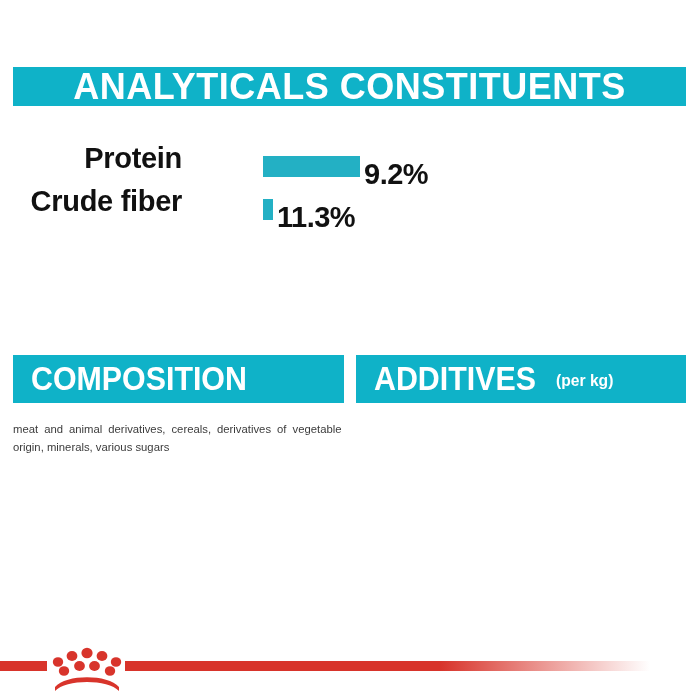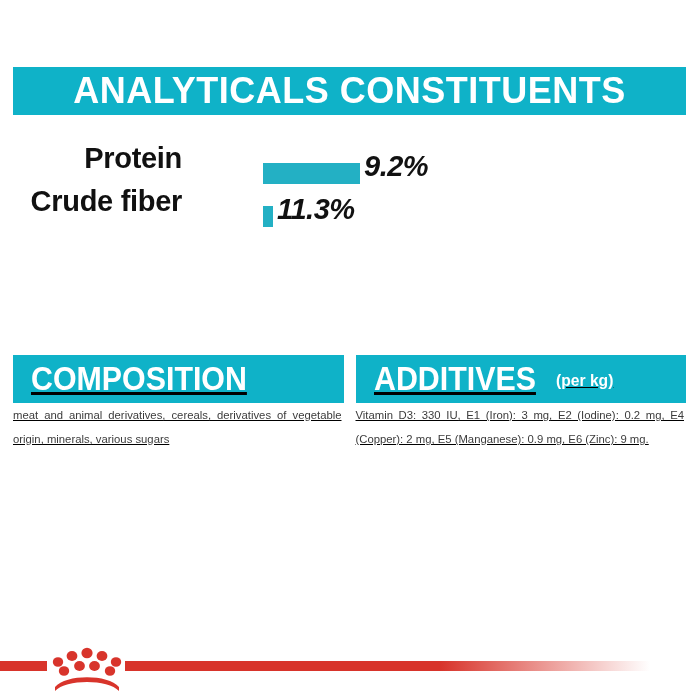--- a/index.html
+++ b/index.html
@@ -19,21 +19,21 @@
   .page {
     position: absolute;
     inset: 0;
   }
 
   .banner {
     position: absolute;
     left: 13px;
     top: 67px;
     width: 673px;
-    height: 48px;
+    height: 39px;
     background: #0FB2C8;
   }
   .banner-title {
     position: absolute;
     left: 0;
     right: 0;
     top: 50%;
     transform: translateY(-50%);
     text-align: center;
     color: #ffffff;
@@ -65,25 +65,24 @@
     color: #111111;
     font-weight: bold;
     font-size: 29px;
     line-height: 36px;
     letter-spacing: -0.3px;
     white-space: nowrap;
   }
   .row-bar-wrap {
     position: absolute;
     left: 263px;
-    top: 8px;
+    top: 16px;
     height: 36px;
     display: flex;
-    align-items: flex-end;
-    font-style: italic;
+    align-items: flex-start;
   }
   .row-bar {
     height: 21px;
     background: #23B0C4;
     display: block;
   }
   .row-value {
     color: #111111;
     font-weight: bold;
     font-size: 29px;
@@ -94,21 +93,20 @@
   }
 
   
   .sections {
     position: absolute;
     left: 13px;
     top: 355px;
     width: 673px;
     display: flex;
     gap: 12px;
-    text-decoration: underline;
   }
   .section {
     width: 331px;
   }
   .section-band {
     height: 48px;
     background: #0FB2C8;
     display: flex;
     align-items: center;
     padding-left: 18px;
@@ -133,25 +131,25 @@
     font-size: 17px;
     margin-left: 6px;
     white-space: nowrap;
     display: inline-block;
     transform: scaleX(0.92);
     transform-origin: left center;
     position: relative;
     top: 2px;
   }
   .section-body {
-    margin-top: 0;
+    margin-top: 17px;
     padding-right: 2px;
     color: #3b3b3b;
     font-size: 11.3px;
-    line-height: 24px;
+    line-height: 18px;
     text-align: justify;
   }
   .section-body.justified {
     text-align: justify;
   }
 
   
   .footer {
     position: absolute;
     left: 0;
@@ -221,21 +219,20 @@
         <span class="section-band-title">COMPOSITION</span>
       </div>
       <div class="section-body">meat and animal derivatives, cereals, derivatives of vegetable origin, minerals, various sugars</div>
     </div>
 
     <div class="section">
       <div class="section-band">
         <span class="section-band-title">ADDITIVES</span>
         <span class="section-band-sub">(per kg)</span>
       </div>
-      <div class="section-body justified">Vitamin D3: 330 IU, E1 (Iron): 3 mg, E2 (Iodine): 0.2 mg, E4 (Copper): 2 mg, E5 (Manganese): 0.9 mg, E6 (Zinc): 9 mg.</div>
     </div>
 
   </div>
 
   <div class="footer">
     <div class="rule-left"></div>
     <div class="rule-right"></div>
     <div class="crown">
       <svg width="78" height="46" viewBox="0 0 78 46" xmlns="http://www.w3.org/2000/svg">
         <g fill="#D8342B">

